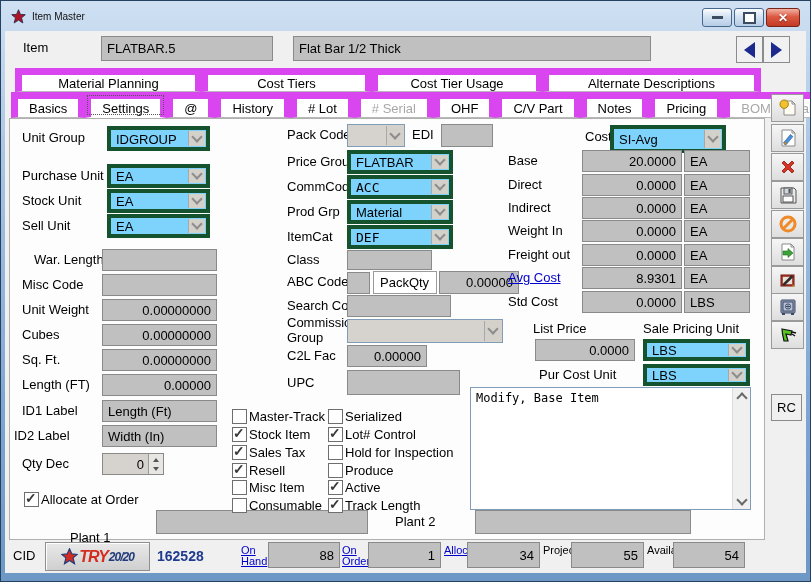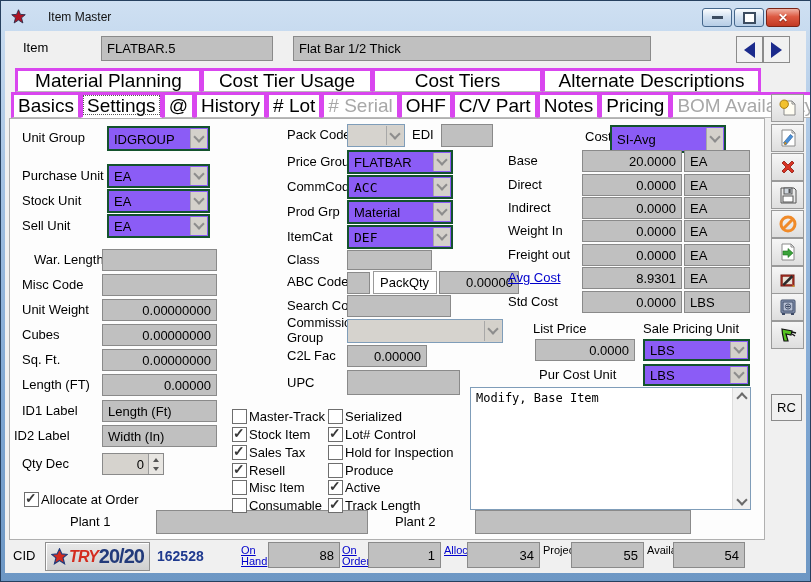--- a/index.html
+++ b/index.html
@@ -1,46 +1,46 @@
 <!DOCTYPE html>
 <html><head>
 <meta charset="utf-8">
 <style>
   html,body{margin:0;padding:0;background:#dcdcdc;font-family:"Liberation Sans",sans-serif;}
   .window{position:relative;width:811px;height:582px;box-sizing:border-box;
     background:linear-gradient(180deg,#cfe0f2 0%,#a7c4e4 28%,#7ea6d2 70%,#6d97c4 100%);
     border:1px solid #26405f;overflow:hidden;}
   .titlebar{position:absolute;left:2px;top:2px;right:2px;height:27px;display:flex;align-items:center;}
-  .title-text{font-size:12px;color:#111;margin-left:22px;}
+  .title-text{font-size:10px;color:#111;margin-left:6px;}
   .title-star{margin-left:8px;display:flex;align-items:center;}
   .winbtns{position:absolute;right:8px;top:5px;display:flex;gap:2px;}
   .wbtn{width:30px;height:19px;box-sizing:border-box;border:1px solid #45678c;border-radius:3px;
     background:linear-gradient(#fbfdfe,#d4e2f1 45%,#b6cde6);display:flex;align-items:center;justify-content:center;}
   .wbtn.close{width:34px;background:linear-gradient(#f0b3a5,#dd5a42 45%,#c23a24);border-color:#7a2417;color:#fff;
     font-weight:bold;font-size:12px;text-shadow:0 1px 1px #7c1d10;}
   .glyph-min{width:11px;height:3px;background:#3c4c60;}
   .glyph-res{width:9px;height:8px;border:2px solid #3c4c60;background:#fff;}
   .body{position:absolute;left:4px;top:30px;right:4px;bottom:8px;background:#f0f0f0;}
   .lbl{position:absolute;font-size:13px;color:#000;white-space:nowrap;}
   .fld{position:absolute;box-sizing:border-box;background:#c0c0c0;border:1px solid #8a8a8a;
     font-size:13px;color:#000;padding:0 5px;display:flex;align-items:center;white-space:nowrap;overflow:hidden;}
   .num{justify-content:flex-end;}
   .mono{font-family:"DejaVu Sans Mono","Liberation Mono",monospace;font-size:12px;}
-  .dd{position:absolute;box-sizing:border-box;background:#8b5cf6;border:2px solid #14532d;}
+  .dd{position:absolute;box-sizing:border-box;background:#7dd3fc;border:4px solid #14532d;}
   .dd .val{position:absolute;left:5px;top:50%;transform:translateY(-50%);font-size:13px;white-space:nowrap;}
   .dd .btn{position:absolute;right:1px;top:1px;bottom:1px;width:16px;background:#d4d1cb;border-left:1px solid #a8a8a8;
     display:flex;align-items:center;justify-content:center;}
   .chev{width:6px;height:6px;border-right:2px solid #8d8d8d;border-bottom:2px solid #8d8d8d;transform:rotate(45deg);margin-top:-4px;}
   .dd.lite{background:#d6d3ce;border:1px solid #7f9db9;}
   .cb{position:absolute;width:13px;height:13px;background:#fff;border:1px solid #6e6e6e;}
   .cb.checked::after{content:"\2713";position:absolute;left:0px;top:-3px;font-size:14px;font-weight:bold;color:#3a3a3a;}
   .cblbl{position:absolute;font-size:13px;white-space:nowrap;}
   .tabrow{position:absolute;display:flex;}
-  .tab{box-sizing:border-box;background:#ffffff;border:3px solid #d946ef;border-bottom:1px solid #b9b9b9;
-    font-size:19px;display:flex;align-items:center;justify-content:center;padding:0 4px;white-space:nowrap;}
+  .tab{box-sizing:border-box;background:#ffffff;border:7px solid #d946ef;border-bottom:1px solid #b9b9b9;
+    font-size:13px;display:flex;align-items:center;justify-content:center;padding:0 11px;white-space:nowrap;}
   .tab+.tab{margin-left:-1px;}
   .tab.active{outline:1px dotted #555;outline-offset:-4px;border-bottom-color:#fff;}
   .tab.disabled{color:#a8a8a8;}
   .panel{position:absolute;left:4px;top:87px;width:754px;height:420px;background:#fdfdfd;border:1px solid #b0b0b0;}
   .navbtn{position:absolute;width:25px;height:25px;background:#f1f1f1;border:1px solid #8b8b8b;
     display:flex;align-items:center;justify-content:center;}
   .tri-l{width:0;height:0;border:8px solid transparent;border-right:11px solid #1b2a8c;border-left:0;}
   .tri-r{width:0;height:0;border:8px solid transparent;border-left:11px solid #1b2a8c;border-right:0;}
   .link{color:#0000cc;text-decoration:underline;cursor:pointer;}
   .toolbtn{position:absolute;left:766px;width:31px;height:26px;background:linear-gradient(#f6f6f6,#dedede);
@@ -56,21 +56,21 @@
   .sbar{position:absolute;right:0;top:0;bottom:0;width:17px;background:#f0f0f0;border-left:1px solid #dcdcdc;}
   .sbtn{position:absolute;left:0;right:0;height:16px;background:#f0f0f0;display:flex;align-items:center;justify-content:center;}
   .chev-up{width:6px;height:6px;border-left:2px solid #6a6a6a;border-top:2px solid #6a6a6a;transform:rotate(45deg);margin-top:3px;}
   .chev-dn{width:6px;height:6px;border-right:2px solid #6a6a6a;border-bottom:2px solid #6a6a6a;transform:rotate(45deg);margin-top:-3px;}
   .rcbtn{position:absolute;left:766px;top:363px;width:29px;height:25px;background:#f0f0f0;border:1px solid #8b8b8b;
     font-size:13px;display:flex;align-items:center;justify-content:center;}
   .status-lbl{position:absolute;font-size:11px;line-height:11px;width:32px;}
   .logo{position:absolute;left:40px;top:511px;width:103px;height:27px;background:linear-gradient(#e9e9e9,#cfcfcf);
     border:1px solid #8f8f8f;box-shadow:inset 1px 1px 0 #fff;display:flex;align-items:center;justify-content:center;gap:1px;}
   .logo .t1{font-size:16px;font-weight:800;font-style:italic;color:#d42b1e;letter-spacing:-1px;}
-  .logo .t2{font-size:20px;font-weight:800;color:#223a7a;letter-spacing:-1px;}
+  .logo .t2{font-size:12px;font-weight:800;font-style:italic;color:#223a7a;letter-spacing:-1px;}
   .recid{position:absolute;left:152px;top:517px;font-size:14px;font-weight:bold;color:#1f3a8f;}
   .packqty{position:absolute;box-sizing:border-box;background:#fff;border:1px solid #9a9a9a;font-size:13px;
     display:flex;align-items:center;padding-left:6px;}
 </style>
 </head>
 <body>
 
 <div class="window">
 
   <div class="titlebar">
@@ -100,22 +100,22 @@
     <div class="fld" style="left:288px;top:5px;width:358px;height:25px">Flat Bar 1/2 Thick</div>
     <div class="navbtn" style="left:731px;top:5px">
         <span class="tri-l"></span>
       </div>
     <div class="navbtn" style="left:758px;top:5px">
         <span class="tri-r"></span>
       </div>
 
     <div class="tabrow" style="left:10px;top:37px;height:24px">
       <div class="tab" style="width:187px">Material Planning</div>
+      <div class="tab" style="width:171px">Cost Tiers</div>
       <div class="tab" style="width:172px">Cost Tier Usage</div>
-      <div class="tab" style="width:171px">Cost Tiers</div>
       <div class="tab" style="width:219px">Alternate Descriptions</div>
     </div>
 
     <div class="tabrow" style="left:6px;top:61px;height:26px">
       <div class="tab">Basics</div>
       <div class="tab active">Settings</div>
       <div class="tab">@</div>
       <div class="tab">History</div>
       <div class="tab"># Lot</div>
       <div class="tab disabled"># Serial</div>
@@ -195,21 +195,21 @@
             </div>
           <div>
               <span class="tri-dn"></span>
             </div>
         </span>
       </div>
 
       <span class="cb checked" style="left:14px;top:373px"></span>
       <div class="cblbl" style="left:31px;top:373px">Allocate at Order</div>
 
-      <div class="lbl" style="left:60px;top:395px">Plant 1</div>
+      <div class="lbl" style="left:60px;top:411px">Plant 1</div>
       <div class="fld" style="left:146px;top:391px;width:212px;height:24px"></div>
       <div class="lbl" style="left:385px;top:395px">Plant 2</div>
       <div class="fld" style="left:465px;top:391px;width:216px;height:24px"></div>
 
       <div class="lbl" style="left:277px;top:8px">Pack Code</div>
       <div class="dd lite" style="left:337px;top:5px;width:58px;height:23px">
         <span class="val"></span>
         <span class="btn">
             <span class="chev"></span>
           </span>

